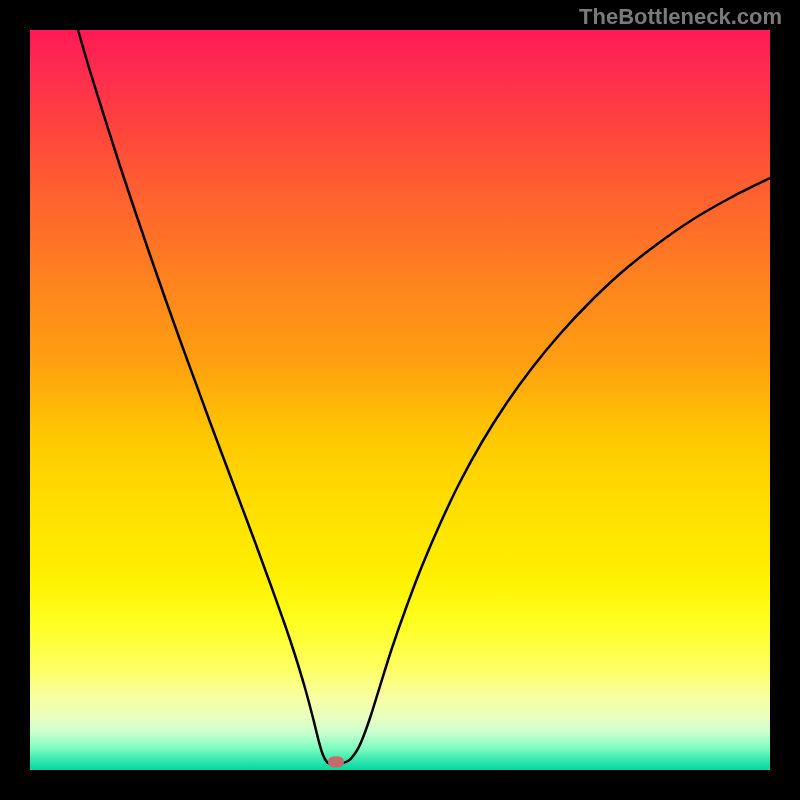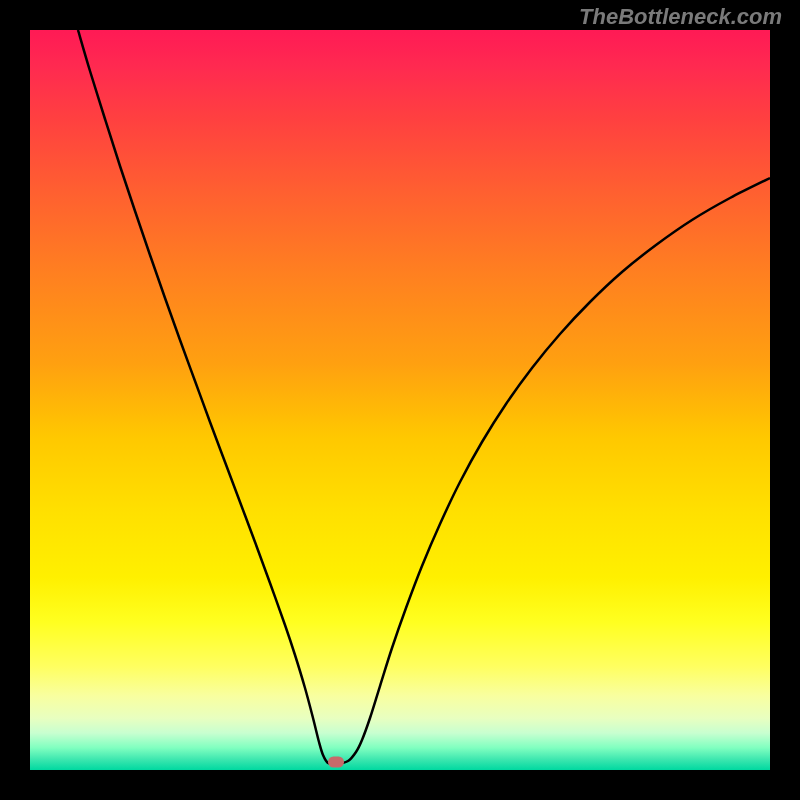--- a/index.html
+++ b/index.html
@@ -8,21 +8,20 @@
     height: 800px; 
     background: #000;
     font-family: Arial, sans-serif;
     overflow: hidden;
   }
   .chart-container {
     width: 800px;
     height: 800px;
     position: relative;
     background: #000;
-    font-style: italic;
   }
   .watermark {
     position: absolute;
     top: 4px;
     right: 18px;
     color: #7a7a7a;
     font-size: 22px;
     font-weight: bold;
     z-index: 10;
   }

